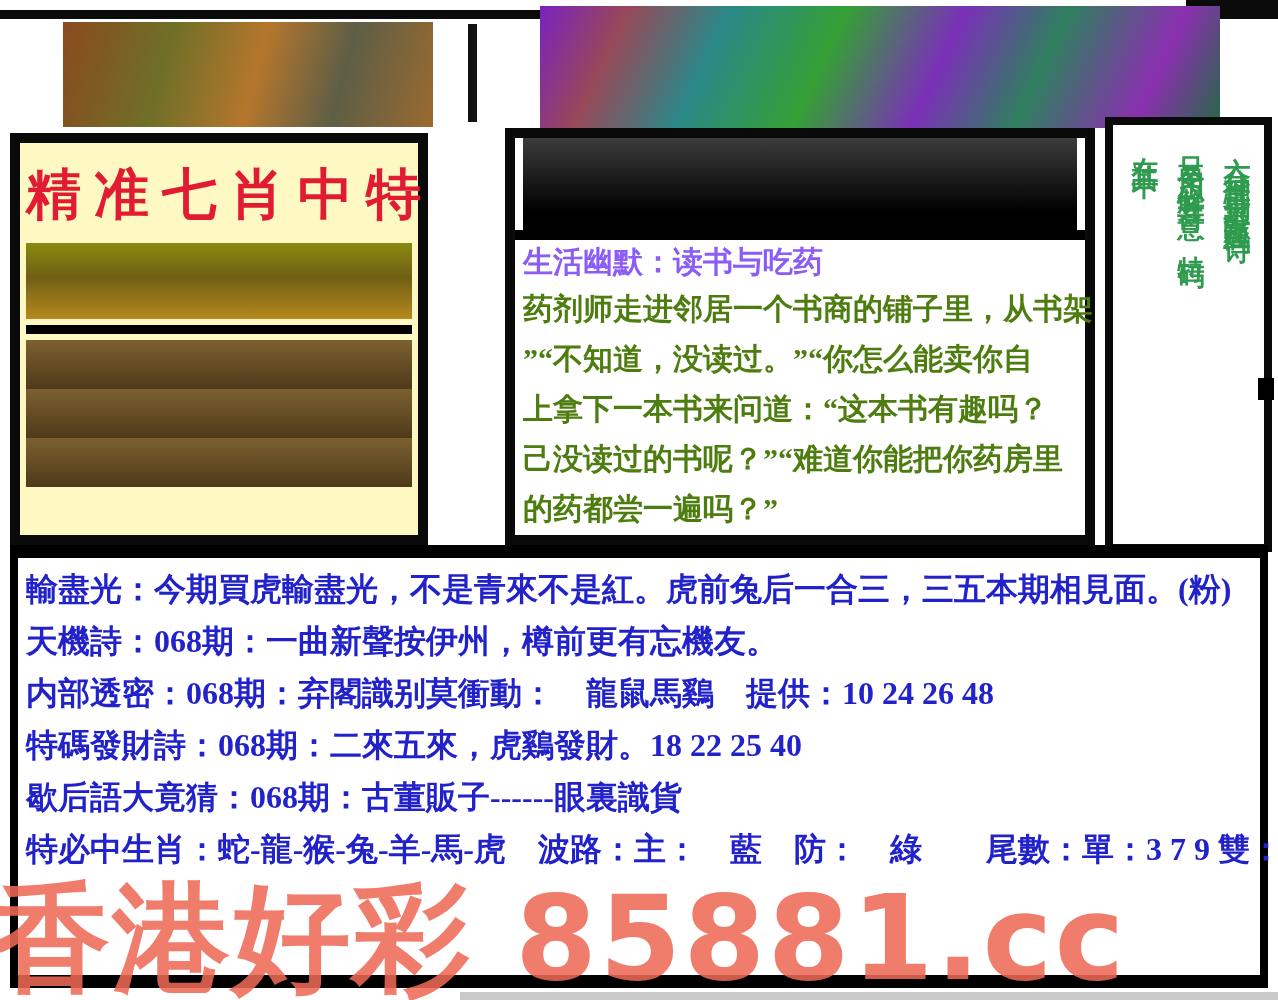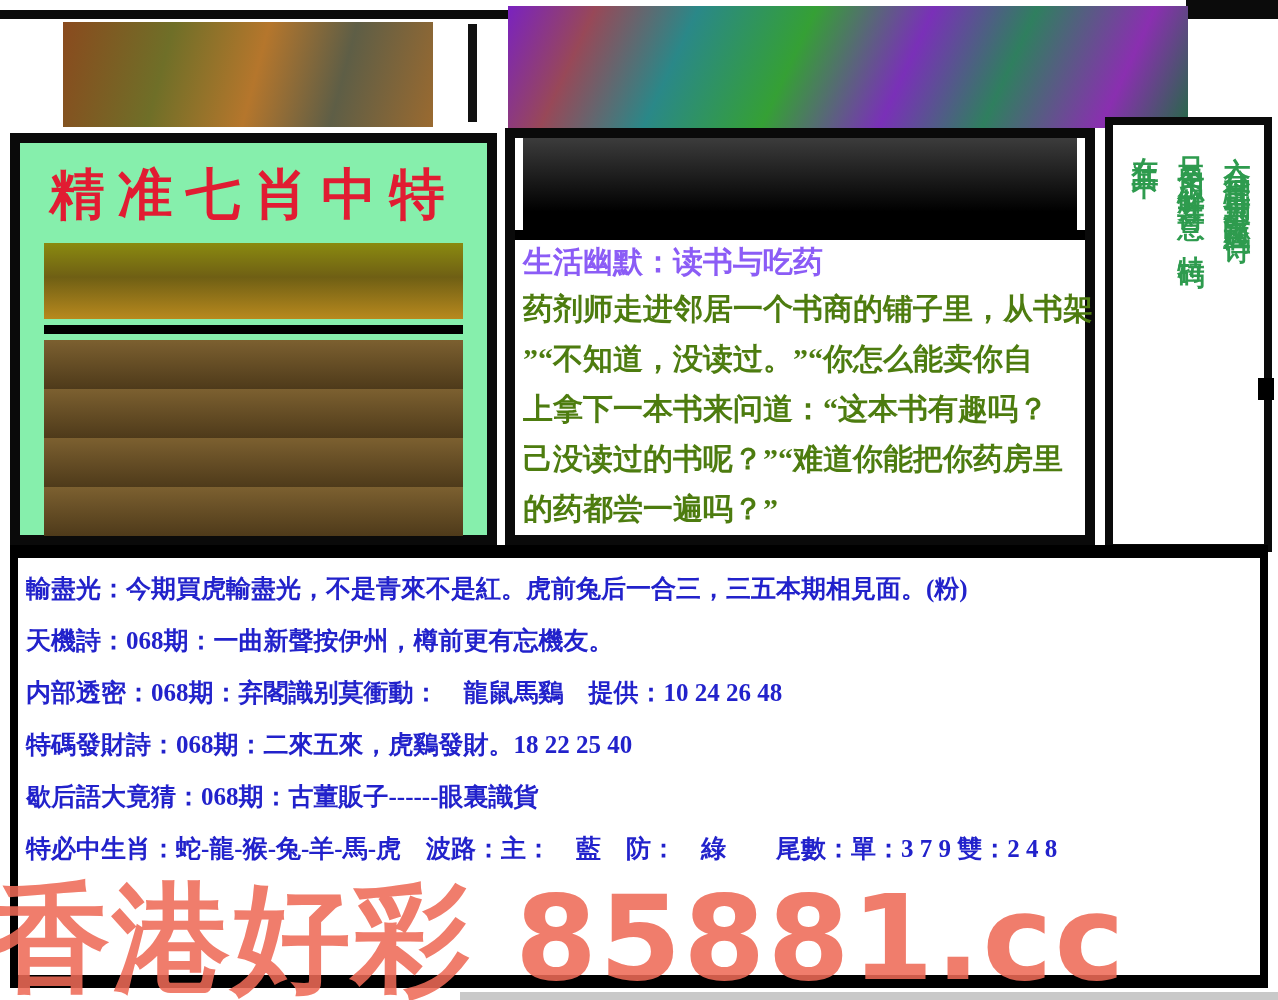--- a/index.html
+++ b/index.html
@@ -12,27 +12,27 @@
   .top-bar{left:0;top:10px;width:1278px;height:9px;background:#0b0b0b;}
   .top-right-mark{left:1186px;top:0;width:92px;height:11px;background:#0b0b0b;}
   .bottom-gray{left:460px;top:992px;width:818px;height:8px;background:#c9c9c9;}
   .right-notch{left:1258px;top:378px;width:16px;height:22px;background:#000;}
 
   
   .issue{left:63px;top:22px;width:370px;height:105px;line-height:105px;text-align:center;
          font-size:82px;font-weight:bold;letter-spacing:6px;
          background:linear-gradient(105deg,#8a4a1e 0%,#6f6f28 28%,#b5762c 52%,#5e5e46 74%,#9a6a30 100%);}
   .header-divider{left:468px;top:24px;width:9px;height:98px;background:#111;}
-  .masthead{left:508px;top:6px;width:680px;height:122px;line-height:122px;text-align:center;
+  .masthead{left:540px;top:6px;width:680px;height:122px;line-height:122px;text-align:center;
             font-size:98px;font-weight:bold;letter-spacing:2px;font-family:"DejaVu Sans",sans-serif;
             background:linear-gradient(115deg,#7a22c0 0%,#984858 12%,#2a8888 26%,#35a035 42%,#7a30b8 58%,#2f7f5f 72%,#8a2fb0 88%,#246a46 100%);}
 
   
-  .left-box{left:10px;top:133px;width:487px;height:412px;border:10px solid #0a0a0a;
-            box-sizing:border-box;background:#86efac;padding:4px 24px;}
+  .left-box{left:10px;top:133px;width:418px;height:412px;border:10px solid #0a0a0a;
+            box-sizing:border-box;background:#fef9c3;padding:4px 6px;}
   .seven-title{font-size:55px;font-weight:bold;letter-spacing:13px;text-align:center;
                color:#e11c32;height:96px;line-height:96px;white-space:nowrap;}
   .zodiac-row{font-size:49px;font-weight:bold;letter-spacing:17px;text-align:center;
               height:76px;line-height:76px;white-space:nowrap;font-family:"DejaVu Sans",sans-serif;
               background:linear-gradient(180deg,#8a8a10 0%,#6f5f14 45%,#b8891e 100%);}
   .left-divider{height:9px;background:#000;margin:6px 0 6px;}
   .poem-line{font-size:33px;font-weight:bold;line-height:49px;white-space:nowrap;
              font-family:"DejaVu Sans",sans-serif;letter-spacing:1px;
              background:linear-gradient(180deg,#7c6030 0%,#4e3a1a 100%);}
 
@@ -51,21 +51,21 @@
   .right-box{left:1105px;top:117px;width:167px;height:435px;border:8px solid #0a0a0a;
              box-sizing:border-box;background:#fff;padding:10px 4px;
              writing-mode:vertical-rl;text-orientation:upright;
              font-size:27px;font-weight:bold;color:#2e9b4e;letter-spacing:8px;line-height:46px;}
   .right-box p{margin:0;}
 
   
   .bottom-box{left:10px;top:545px;width:1258px;height:443px;box-sizing:border-box;background:#fff;
               border-top:13px solid #000;border-bottom:13px solid #000;
               border-left:8px solid #000;border-right:8px solid #000;padding:5px 8px;}
-  .tip-line{color:#2222cb;font-size:25px;font-weight:bold;line-height:52px;white-space:nowrap;}
+  .tip-line{color:#2222cb;font-size:32px;font-weight:bold;line-height:52px;white-space:nowrap;}
 
   
   .watermark{left:-8px;top:860px;font-size:118px;font-weight:bold;color:#ee6a57;opacity:0.87;
              letter-spacing:2px;white-space:nowrap;font-family:"DejaVu Sans",sans-serif;z-index:5;}
 </style>
 </head>
 <body>
 
 <div class="page">
 
@@ -73,21 +73,20 @@
   <div class="abs top-right-mark"></div>
 
   <div class="abs issue grad">第068期</div>
   <div class="abs header-divider"></div>
   <div class="abs masthead grad">神童透碼報</div>
 
   <div class="abs left-box">
     <div class="seven-title">精准七肖中特</div>
     <div class="zodiac-row grad">蛇 羊 猴 龍 狗 鼠 兔</div>
     <div class="left-divider"></div>
-    <div class="poem-line grad">二二分开二六合，来往皆任意。</div>
     <div class="poem-line grad">三五幸运二八取，无一不成双。</div>
     <div class="poem-line grad">三五本期相見面，自在永无忧。</div>
     <div class="poem-line grad">一十二十齐齐开，四码开出好。</div>
   </div>
 
   <div class="abs mid-box">
     <div class="wave-header grad"><span class="flip">必</span><span>中波路：蓝波 绿波</span></div>
     <div class="mid-divider"></div>
     <div class="humor-title">生活幽默：读书与吃药</div>
     <div class="joke-line">药剂师走进邻居一个书商的铺子里，从书架</div>

